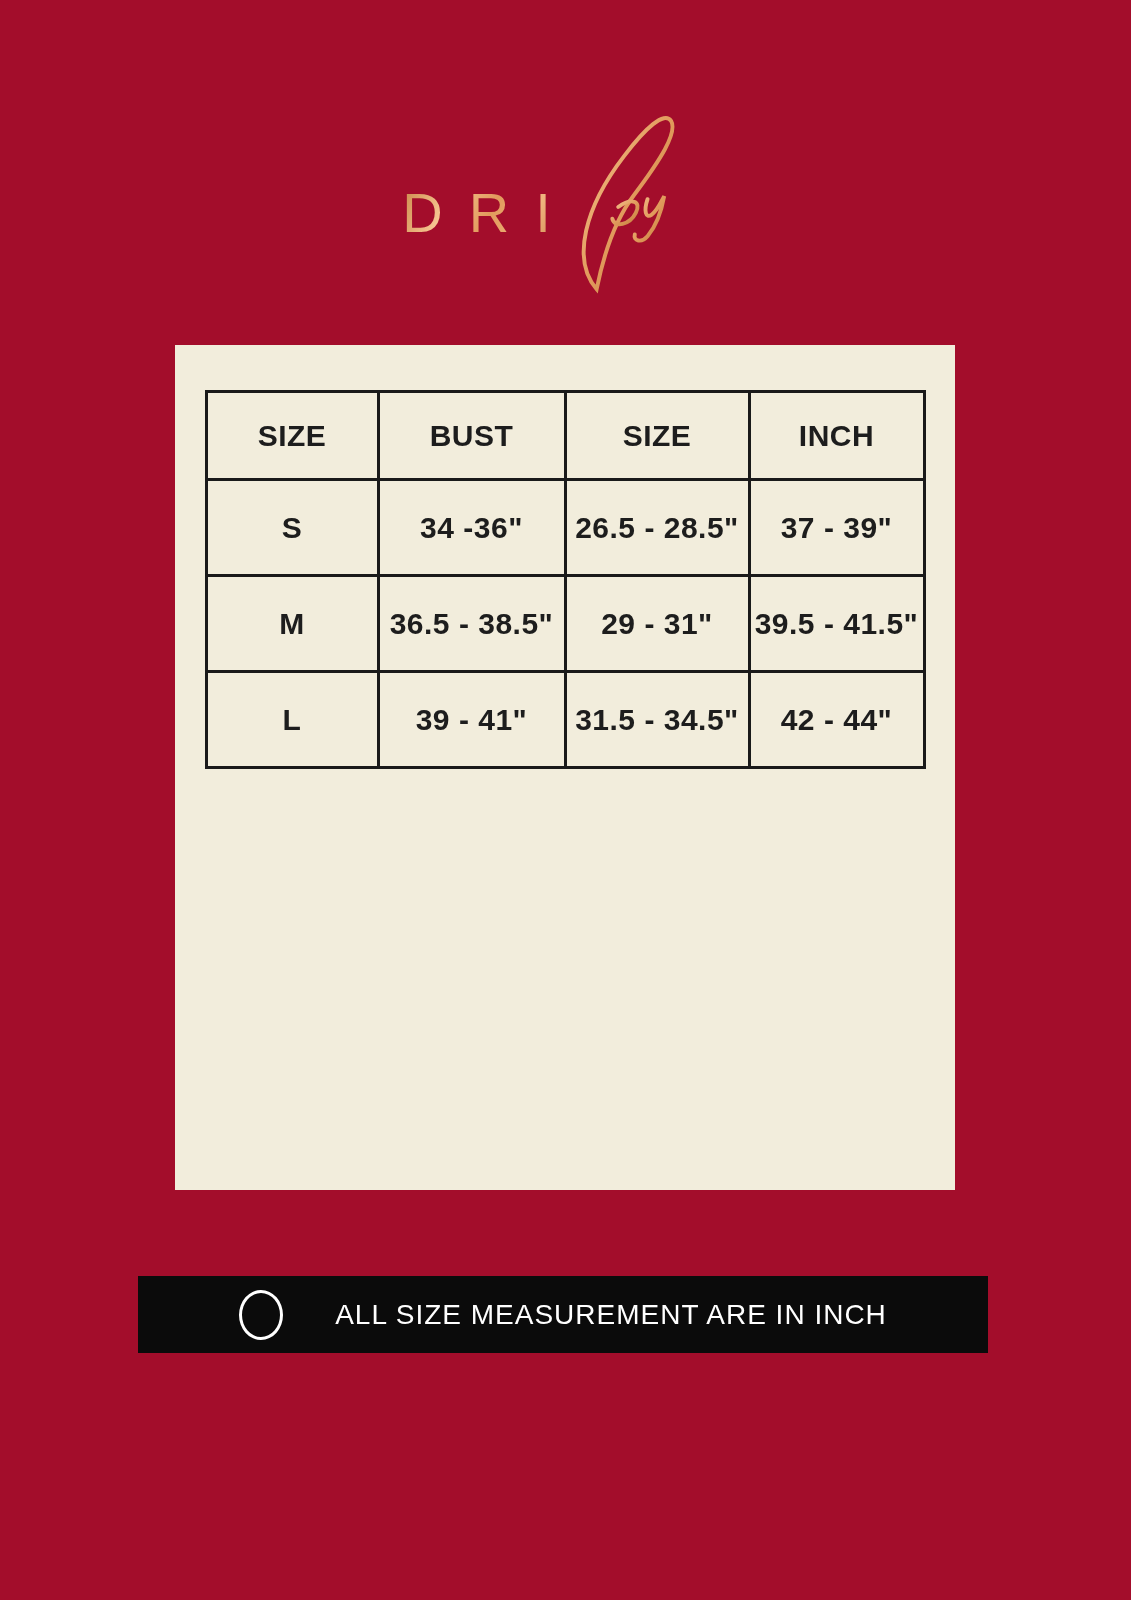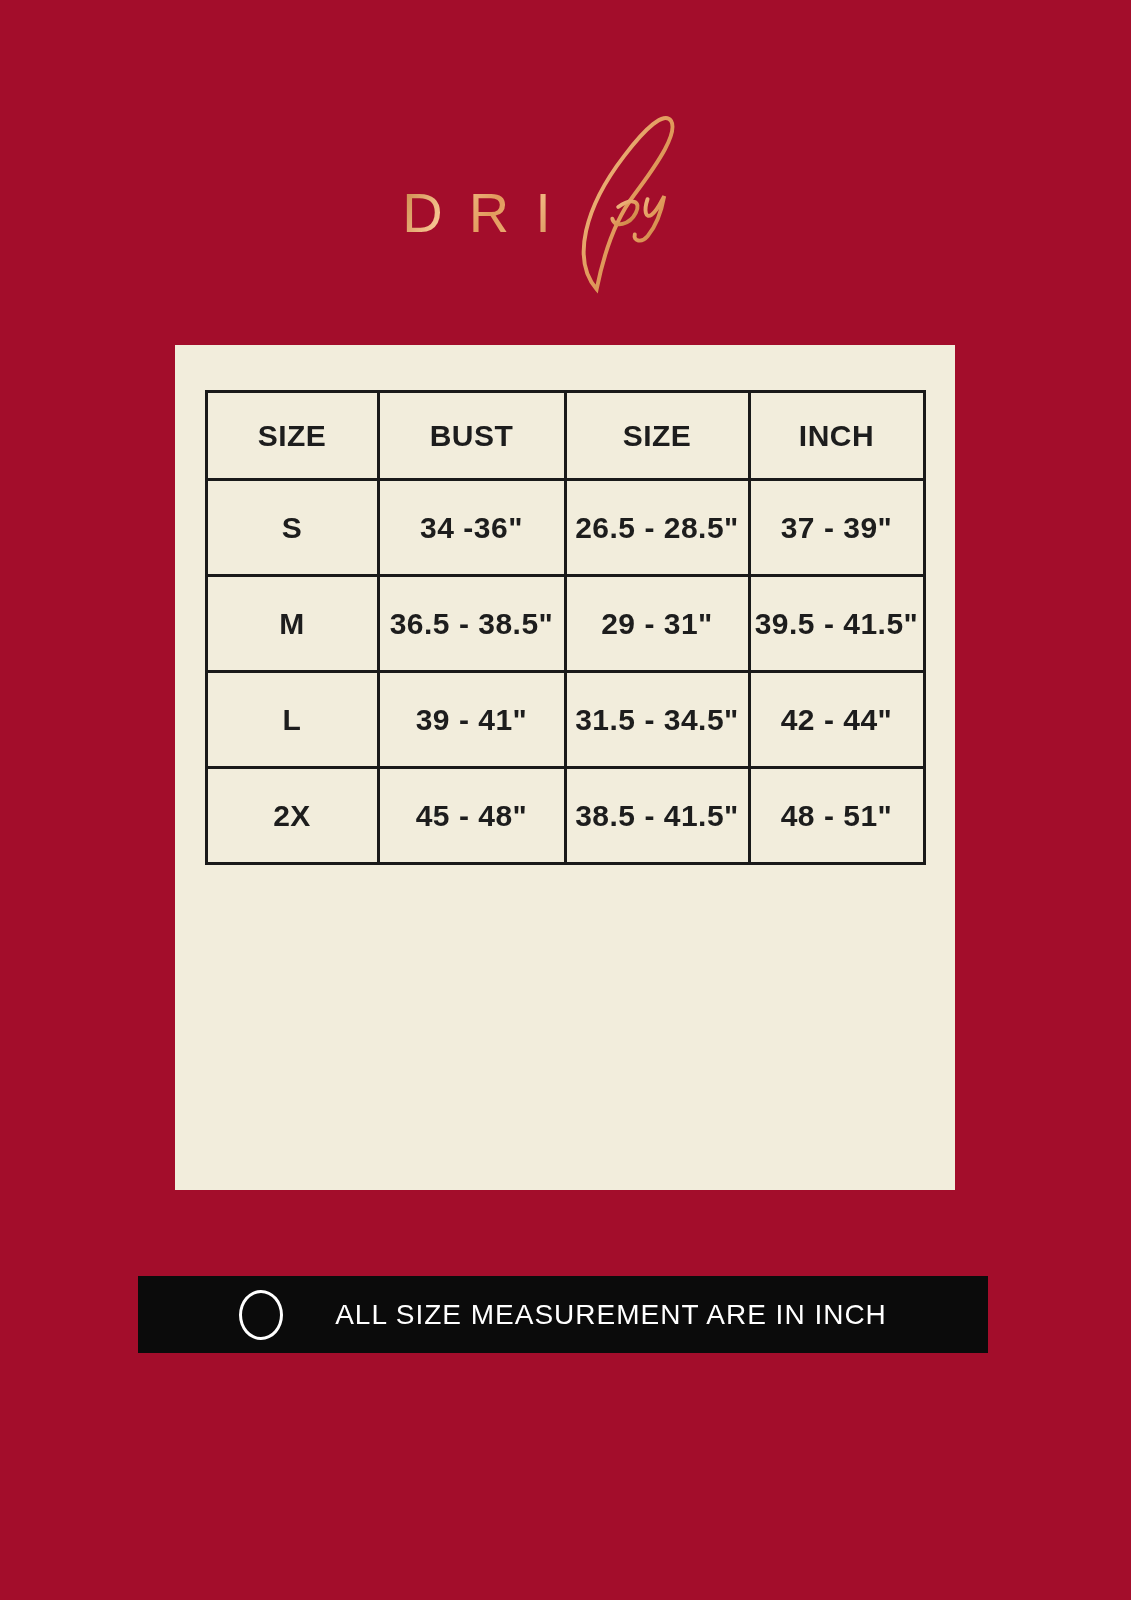--- a/index.html
+++ b/index.html
@@ -145,26 +145,20 @@
         <td>36.5 - 38.5"</td>
         <td>29 - 31"</td>
         <td>39.5 - 41.5"</td>
       </tr>
       <tr>
         <td>L</td>
         <td>39 - 41"</td>
         <td>31.5 - 34.5"</td>
         <td>42 - 44"</td>
       </tr>
-      <tr>
-        <td>2X</td>
-        <td>45 - 48"</td>
-        <td>38.5 - 41.5"</td>
-        <td>48 - 51"</td>
-      </tr>
     </tbody>
   </table>
 </section>
 
 <footer class="banner">
   <span class="banner-circle"></span>
   <span class="banner-text">ALL SIZE MEASUREMENT ARE IN INCH</span>
 </footer>
 
 </body></html>

